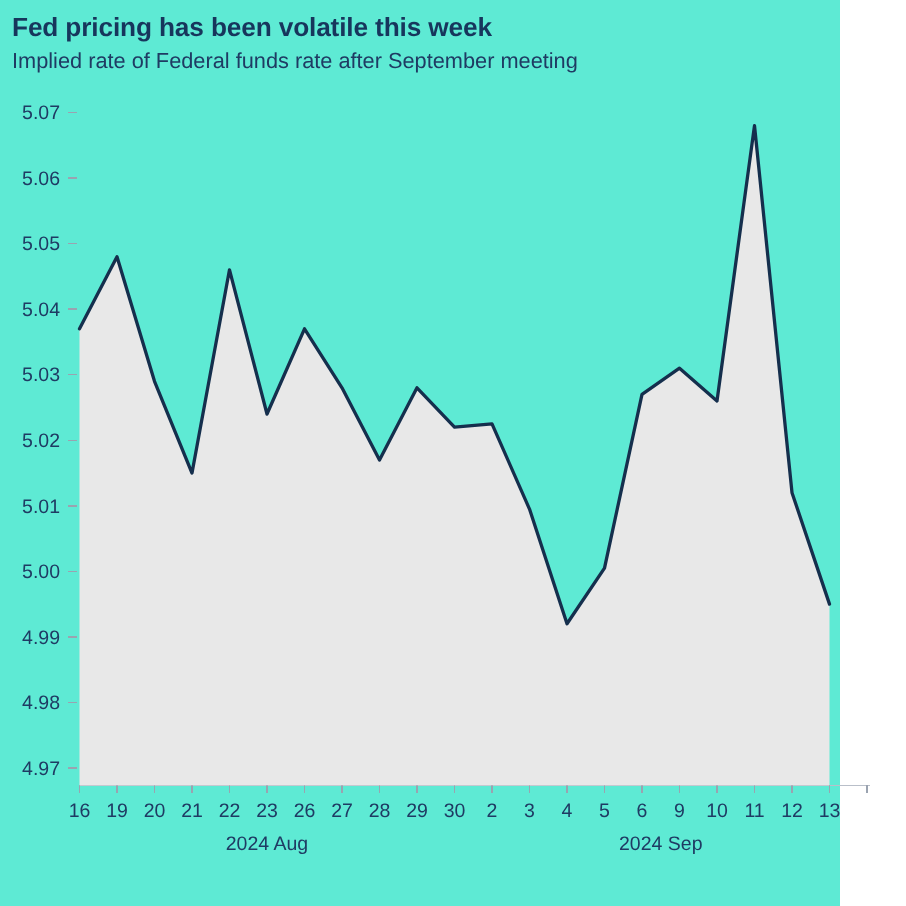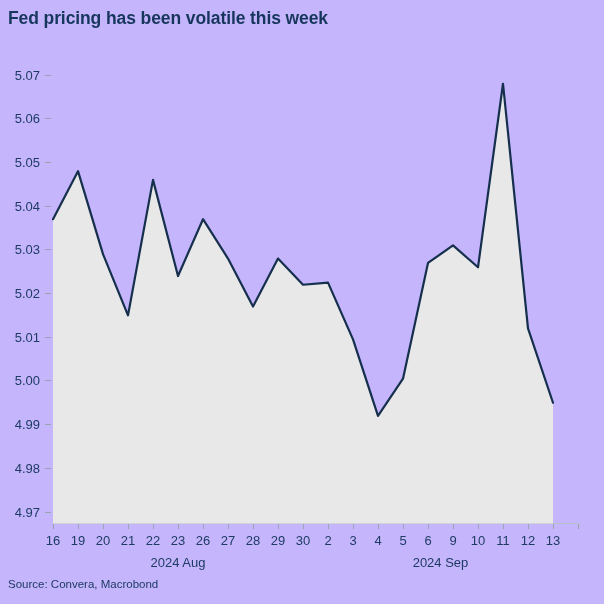--- a/index.html
+++ b/index.html
@@ -11,23 +11,23 @@
     width: 604px;
     height: 604px;
     font-family: "Liberation Sans", sans-serif;
     color: #1b2f4e;
     overflow: hidden;
     position: relative;
   }
   #root {
     position: absolute;
     left: 0; top: 0;
-    width: 604px;
-    height: 604px;
-    background: #c4b5fd;
+    width: 560px;
+    height: 604px;
+    background: #5eead4;
   }
   .chart-title {
     position: absolute;
     left: 8px;
     top: 8px;
     font-size: 17.5px;
     font-weight: bold;
     color: #17365c;
     letter-spacing: -0.1px;
     white-space: nowrap;
@@ -105,20 +105,21 @@
     stroke-linecap: round;
   }
 </style>
 </head>
 <body>
 
 <div id="root">
 
   <div class="chart-title">Fed pricing has been volatile this week</div>
 
+  <div class="chart-subtitle">Implied rate of Federal funds rate after September meeting</div>
 
   <div class="plot-wrap">
     <svg class="chart-svg" viewBox="0 0 604 604">
       <g>
         <g id="ytick-group">
             <line class="tick-mark" x1="45" x2="51" y1="75" y2="75"></line>
             <text class="ytick-label" x="40" y="79.5">5.07</text>
             <line class="tick-mark" x1="45" x2="51" y1="118.70000000000272" y2="118.70000000000272"></line>
             <text class="ytick-label" x="40" y="123.20000000000272">5.06</text>
             <line class="tick-mark" x1="45" x2="51" y1="162.4000000000015" y2="162.4000000000015"></line>
@@ -193,15 +194,14 @@
             <text class="xgroup-label" x="440.5" y="566.5">2024 Sep</text>
           </g>
       </g>
       <g>
         <path class="series-area" id="series-area" d="M53.00 523.5 L53.00 219.21 L78.00 171.14 L103.00 254.17 L128.00 315.35 L153.00 179.88 L178.00 276.02 L203.00 219.21 L228.00 258.54 L253.00 306.61 L278.00 258.54 L303.00 284.76 L328.00 282.58 L353.00 339.38 L378.00 415.86 L403.00 378.72 L428.00 262.91 L453.00 245.43 L478.00 267.28 L503.00 83.74 L528.00 328.46 L553.00 402.75 L553.00 523.5 Z"></path>
         <path class="series-line" id="series-line" d="M53.00 219.21 L78.00 171.14 L103.00 254.17 L128.00 315.35 L153.00 179.88 L178.00 276.02 L203.00 219.21 L228.00 258.54 L253.00 306.61 L278.00 258.54 L303.00 284.76 L328.00 282.58 L353.00 339.38 L378.00 415.86 L403.00 378.72 L428.00 262.91 L453.00 245.43 L478.00 267.28 L503.00 83.74 L528.00 328.46 L553.00 402.75"></path>
       </g>
     </svg>
   </div>
 
-  <div class="source-note">Source: Convera, Macrobond</div>
 
 </div>
 
 </body></html>

